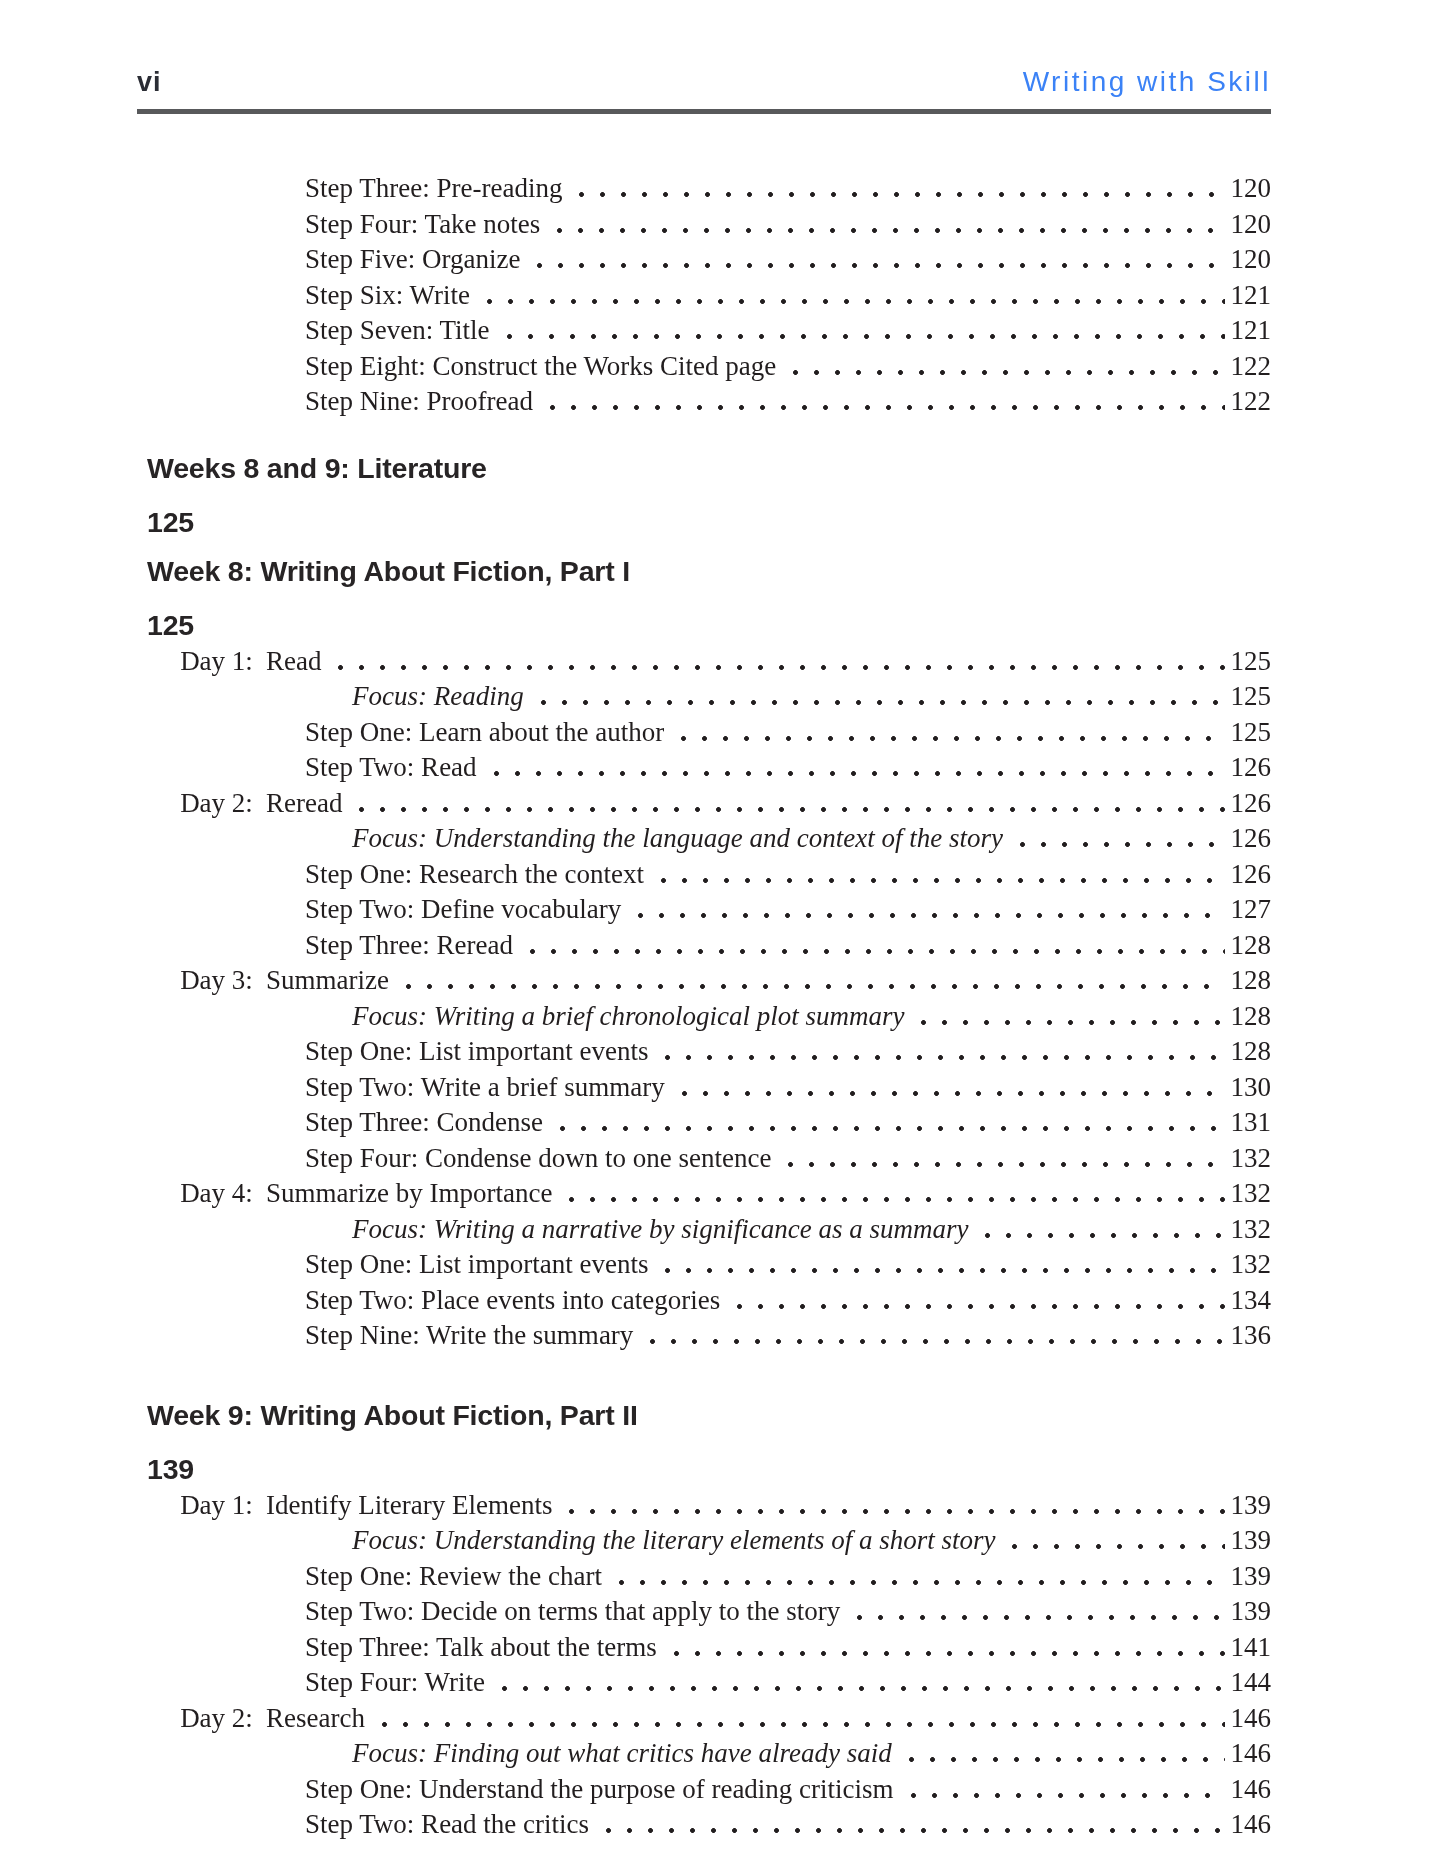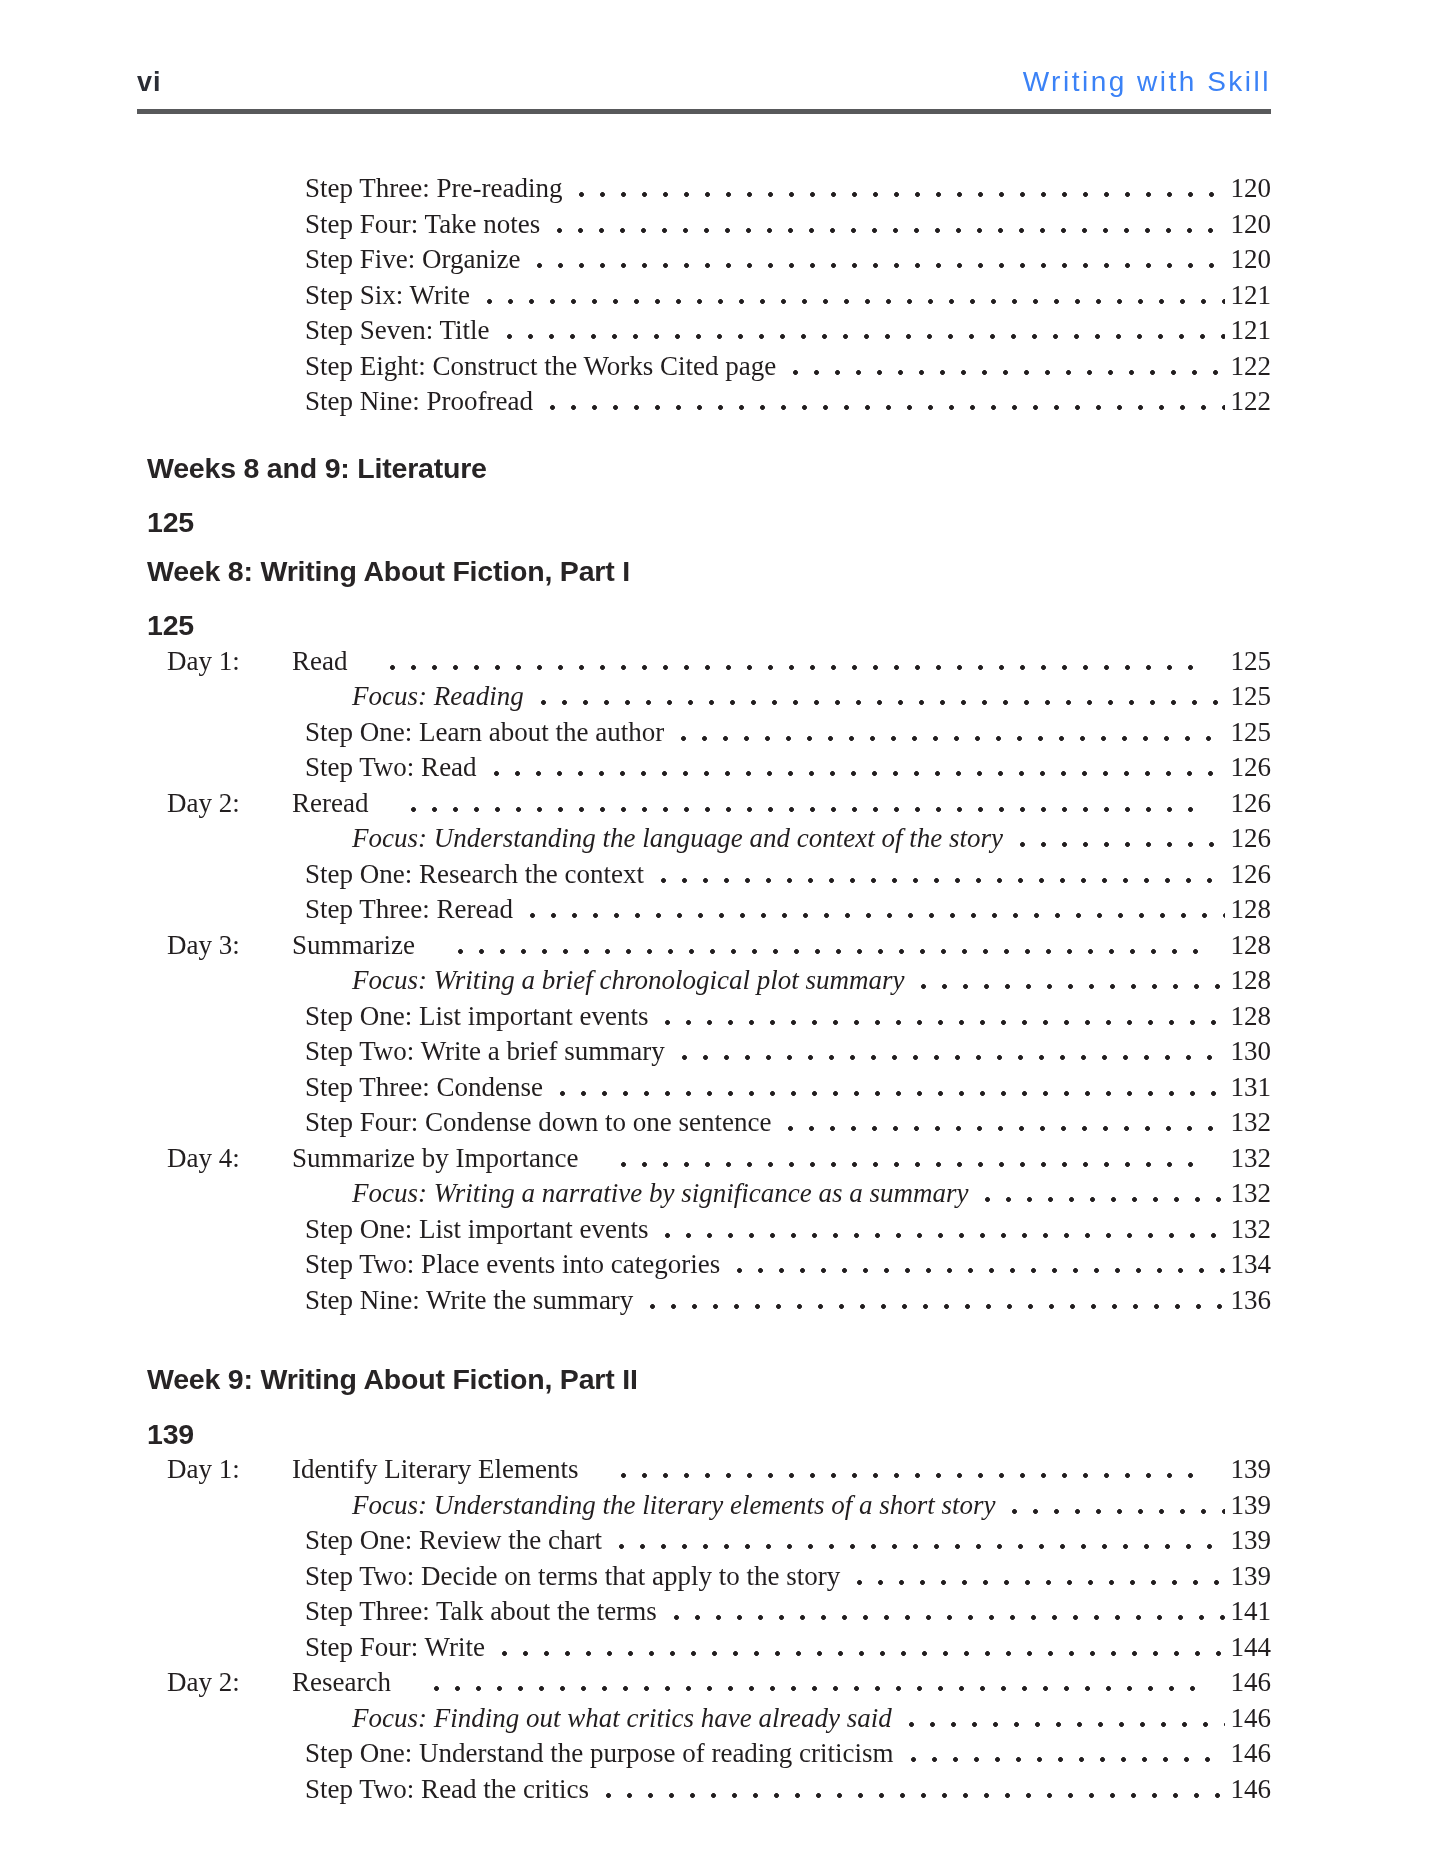--- a/index.html
+++ b/index.html
@@ -18,39 +18,39 @@
   }
   .folio {
     font-size: 27px; font-weight: 700; color: #2b2d35; letter-spacing: 1px;
   }
   .running-title {
     font-size: 28px; font-weight: 400; color: #3b82f6; letter-spacing: 2.5px;
   }
   .header-rule { height: 5px; background: #58595b; margin-top: 11px; }
 
   
-  .toc { margin-top: 57px; }
+  .toc { margin-top: 57px; text-align: center; }
   .row {
     display: flex; align-items: baseline;
     font-size: 27px; line-height: 35.5px;
   }
   .row .title, .row .page-num, .row .day-label { flex: 0 0 auto; white-space: nowrap; }
 
   
   .dots {
     flex: 1 1 auto; height: 18px; margin: 0 6px 0 9px;
     align-self: baseline;
     background-image: radial-gradient(circle, #221e1f 2.1px, transparent 2.7px);
     background-size: 21px 5px;
     background-repeat: repeat-x;
     background-position: left bottom;
   }
 
   
-  .row.day   { padding-left: 30px; gap: 26px; }
+  .row.day   { padding-left: 30px; }
   .day-label { display: inline-block; width: 99px; }
   .row.step  { padding-left: 168px; }
   .row.focus { padding-left: 215px; font-style: italic; }
   .row.focus .page-num { font-style: normal; }
 
   
   .row.part, .row.week {
     font-family: "Liberation Sans", sans-serif;
     font-weight: 700; font-size: 28.5px; color: #272425;
     letter-spacing: -0.2px;
@@ -152,20 +152,25 @@
         <span class="title">Focus: Understanding the language and context of the story</span>
         <span class="dots"></span>
         <span class="page-num">126</span>
       </div>
       <div class="row step">
         <span class="title">Step One: Research the context</span>
         <span class="dots"></span>
         <span class="page-num">126</span>
       </div>
       <div class="row step">
+        <span class="title">Step Two: Define vocabulary</span>
+        <span class="dots"></span>
+        <span class="page-num">127</span>
+      </div>
+      <div class="row step">
         <span class="title">Step Three: Reread</span>
         <span class="dots"></span>
         <span class="page-num">128</span>
       </div>
       <div class="row day">
         <span class="day-label">Day 3:</span>
         <span class="title">Summarize</span>
         <span class="dots"></span>
         <span class="page-num">128</span>
       </div>

